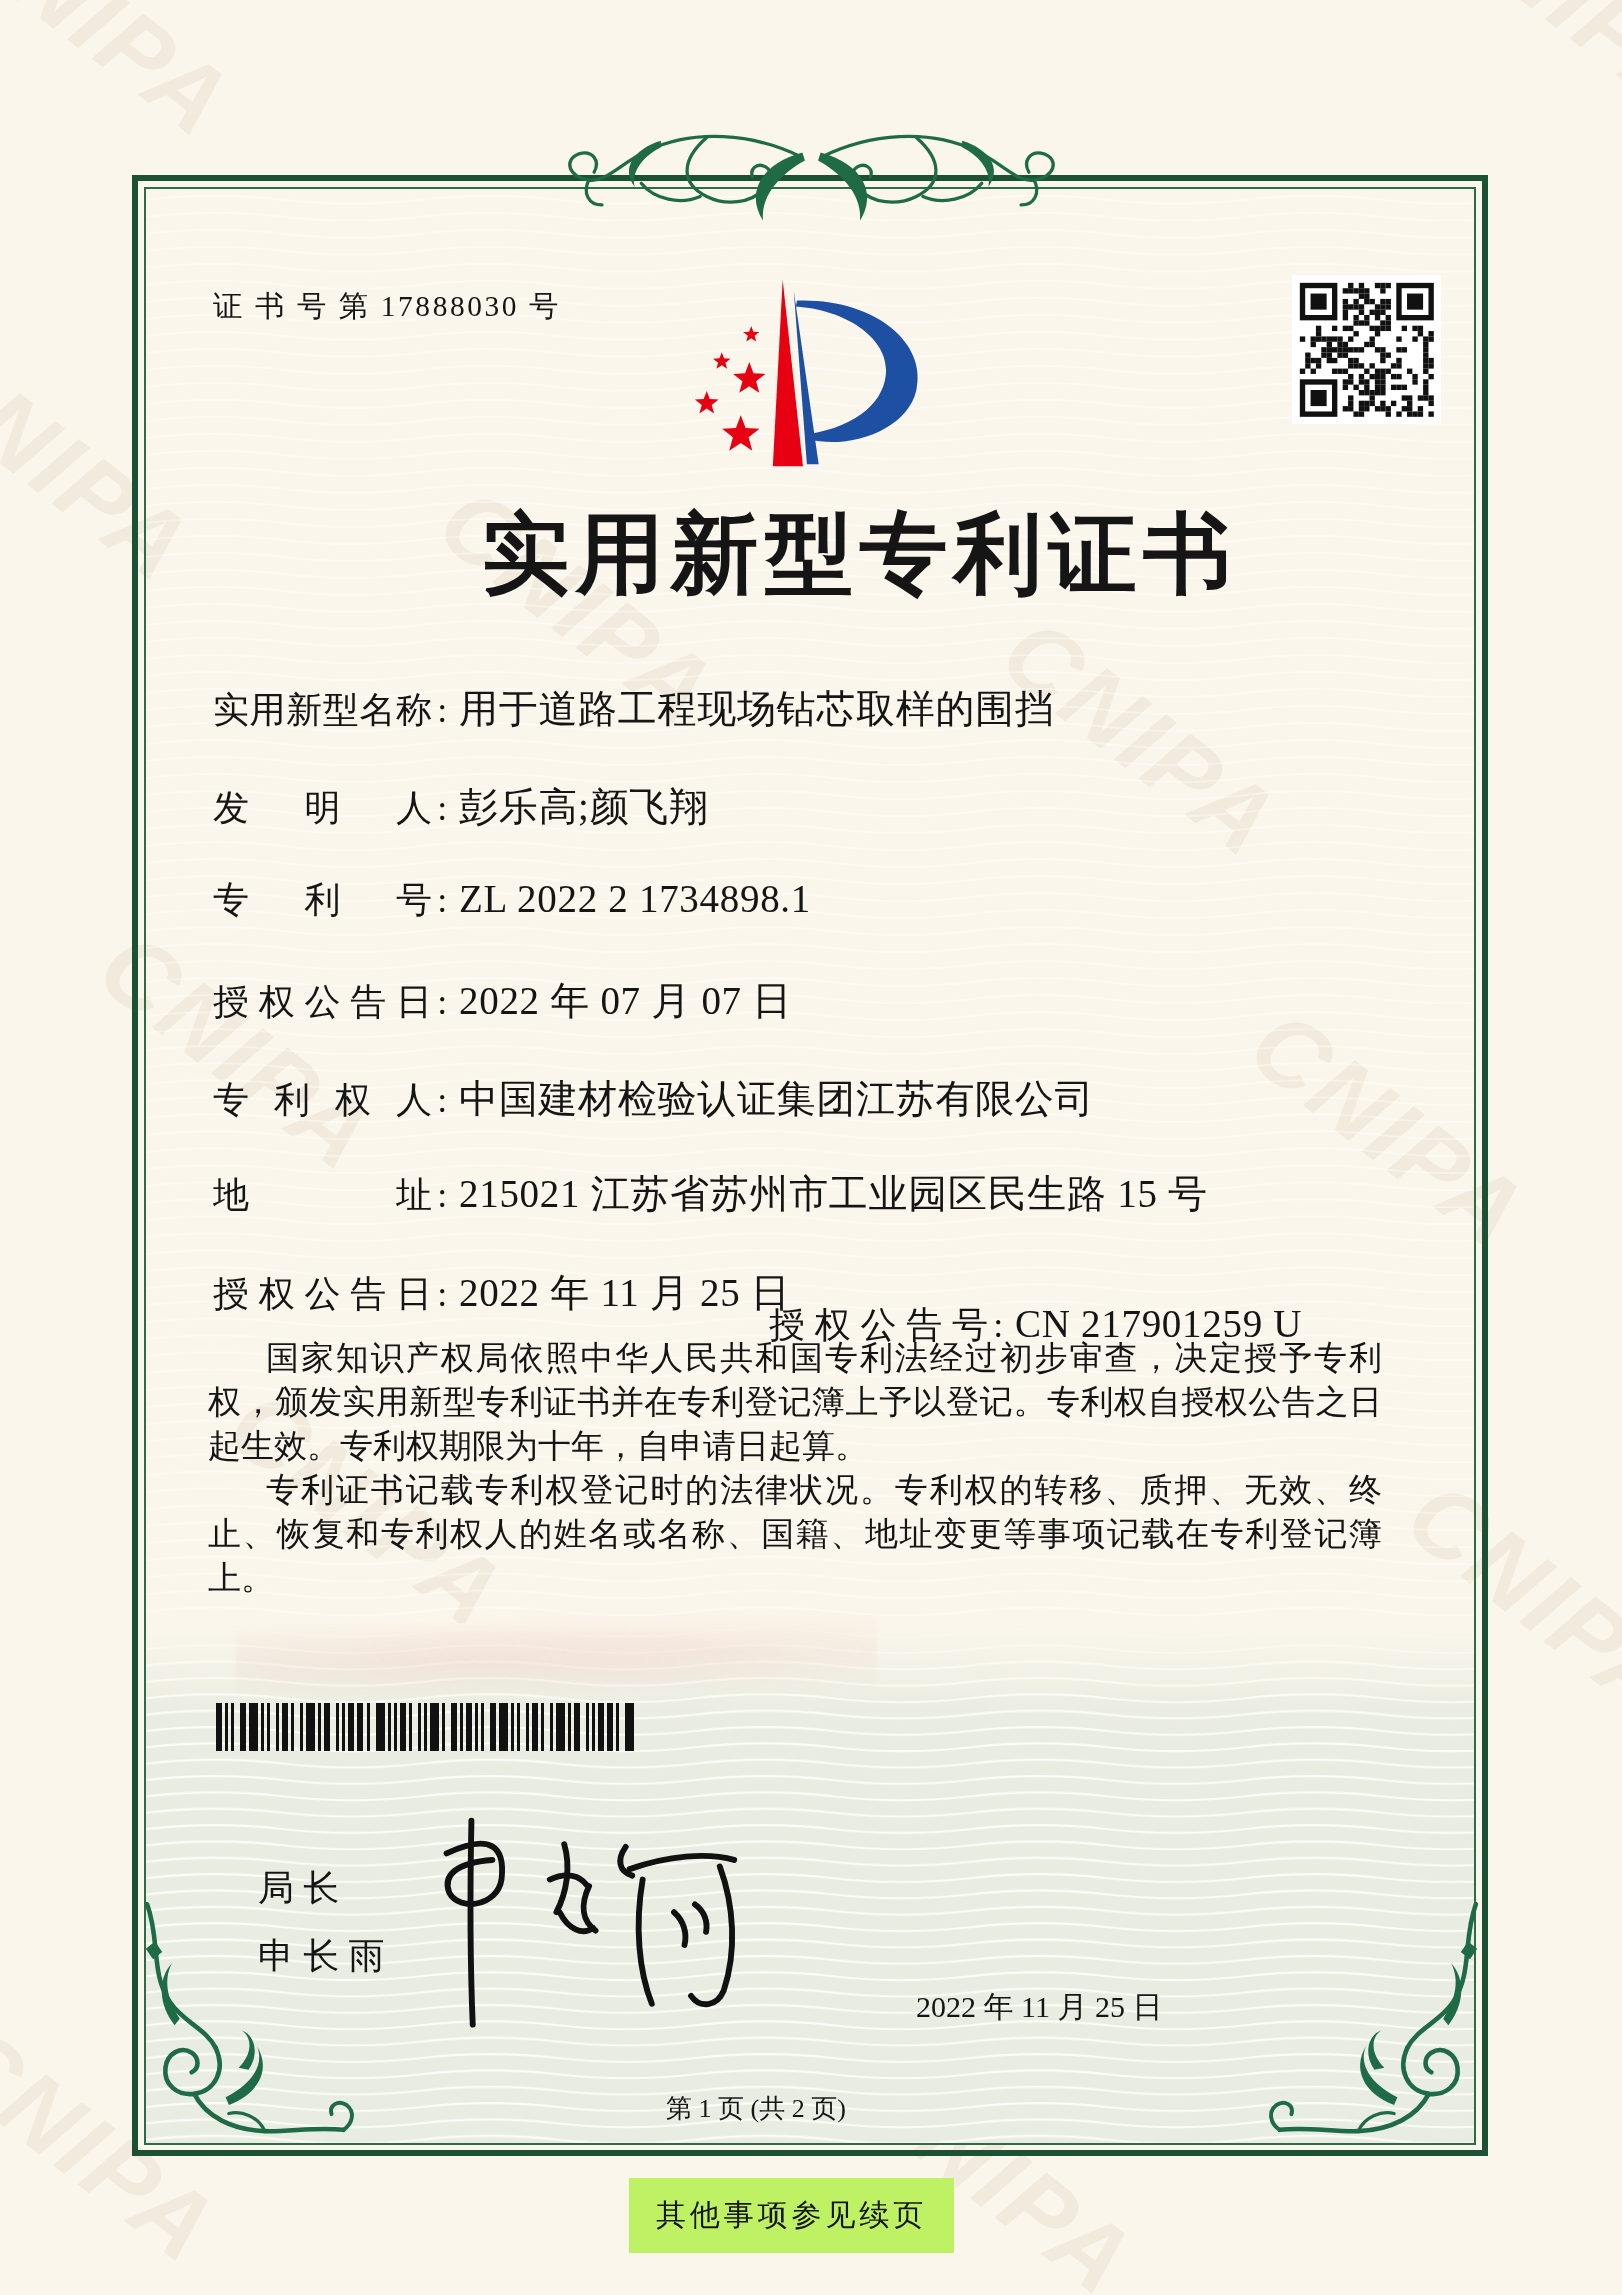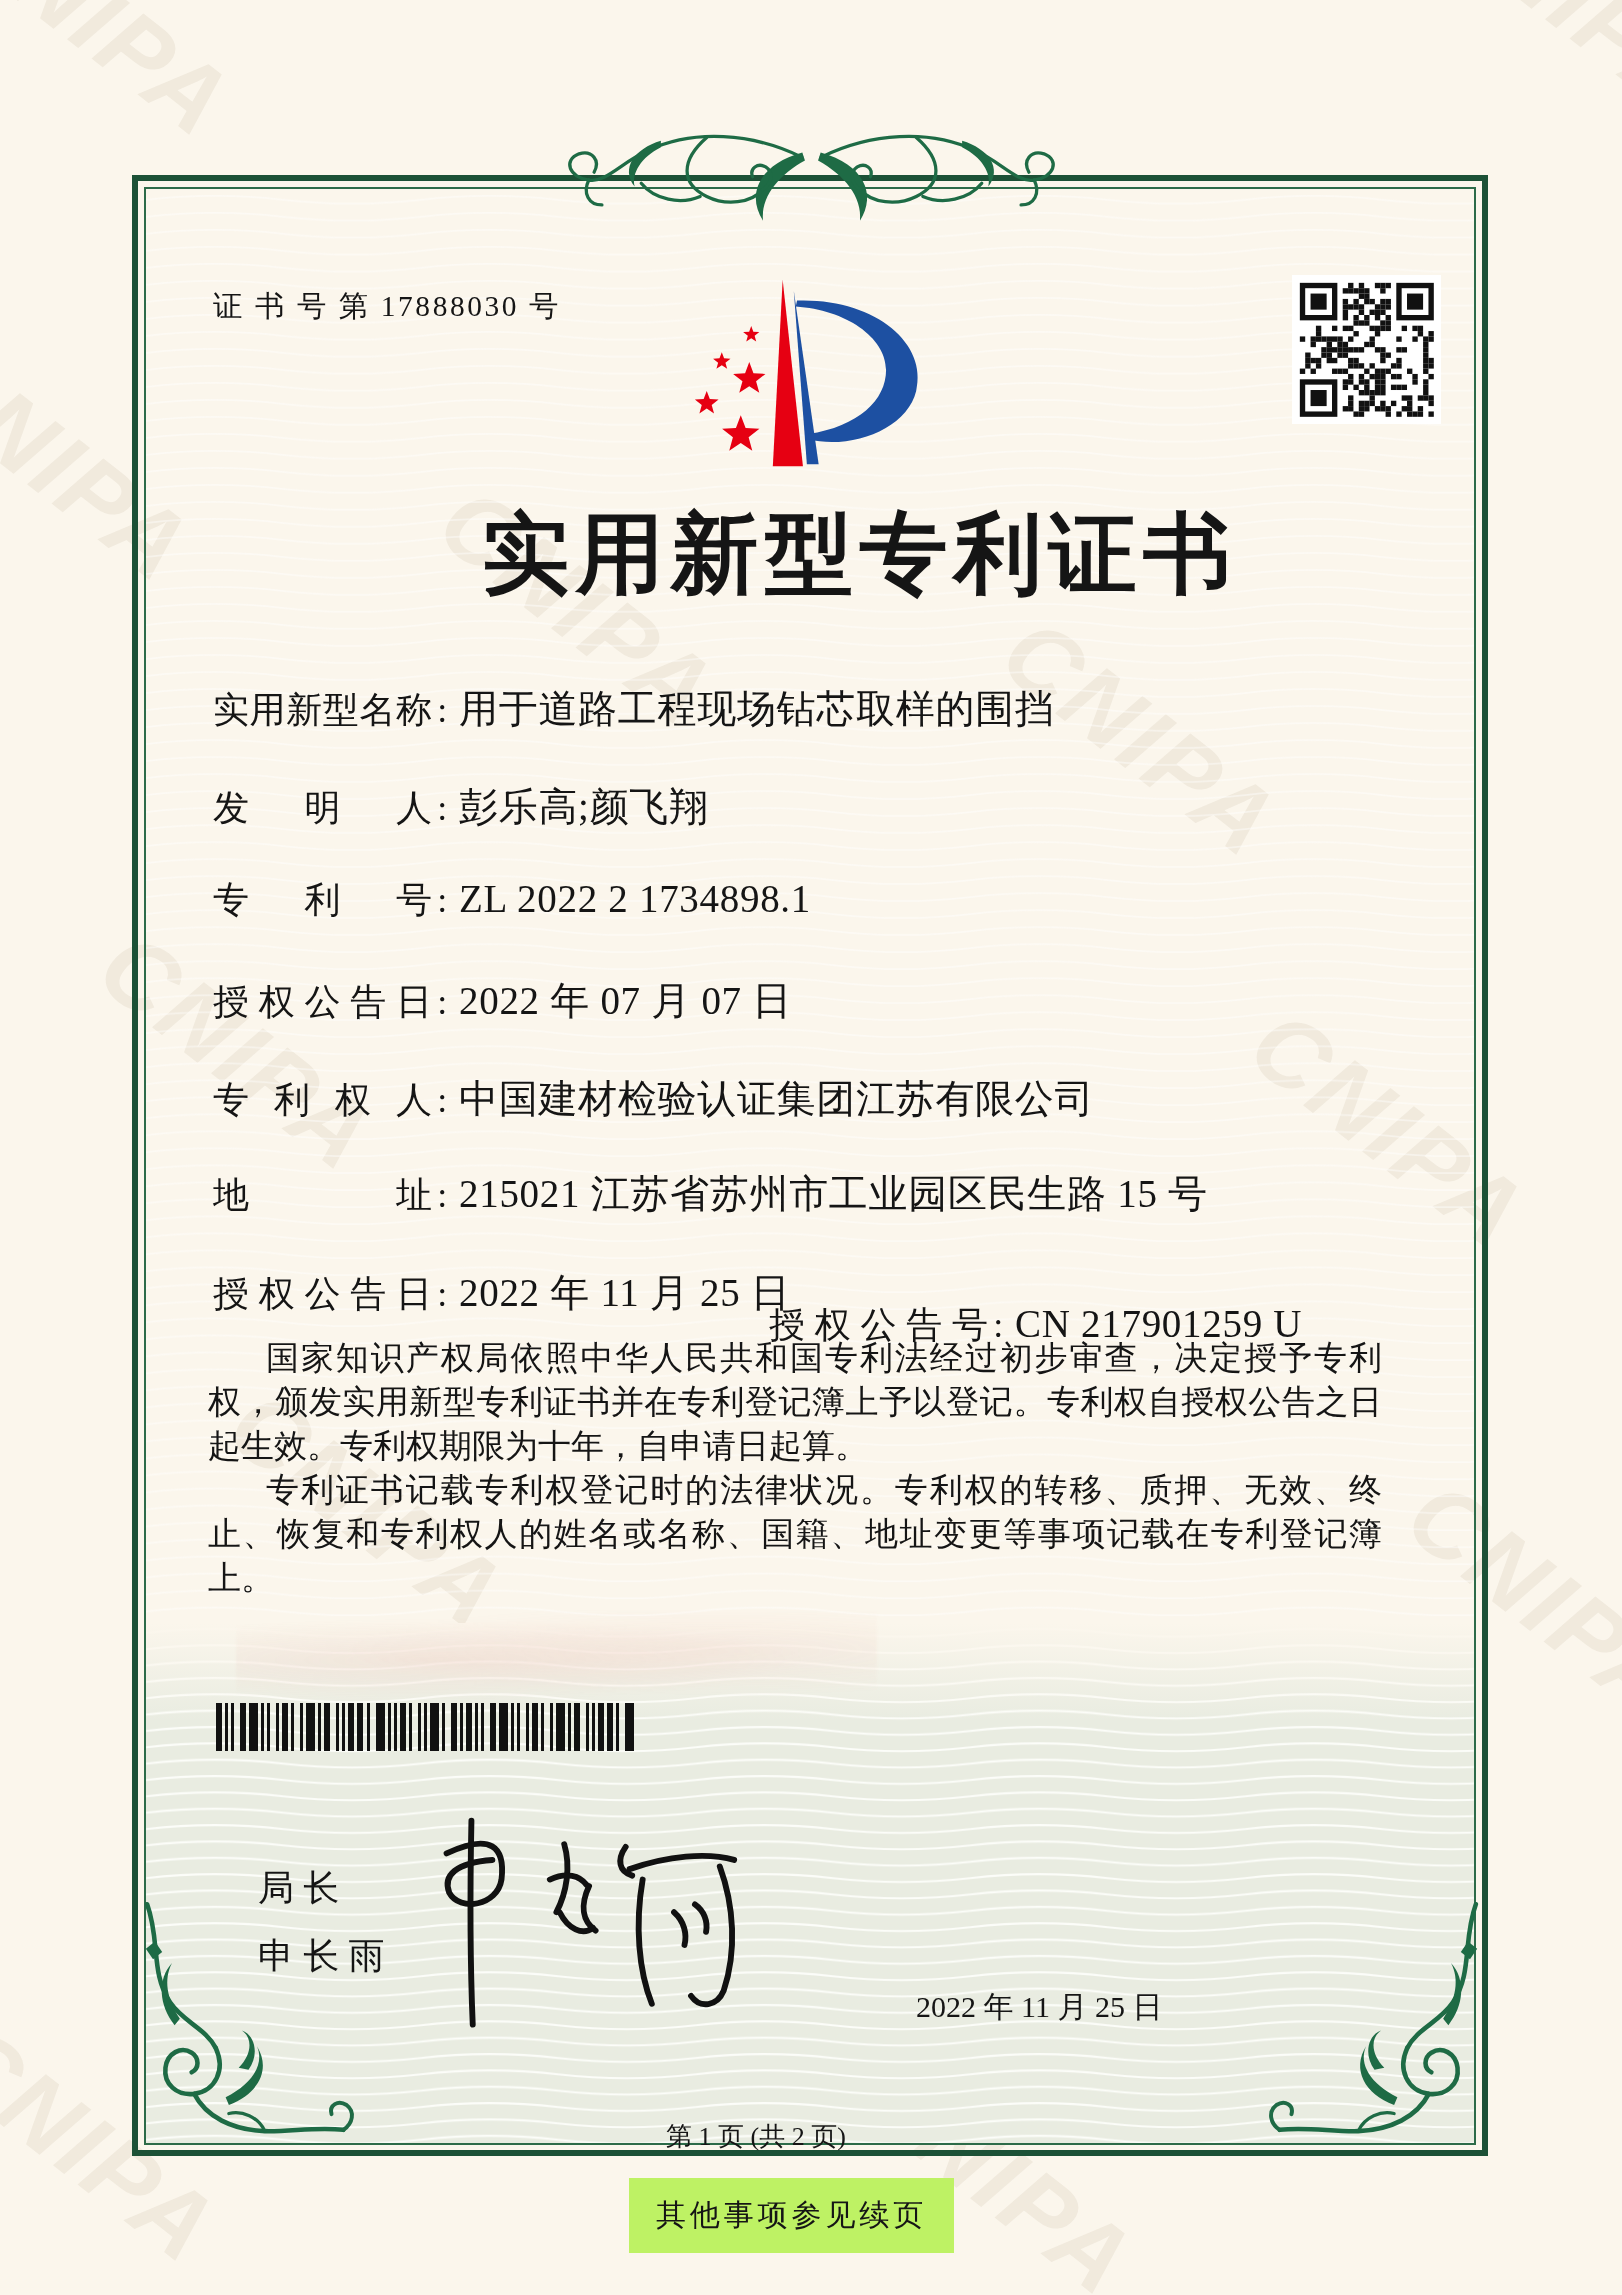--- a/index.html
+++ b/index.html
@@ -31,21 +31,21 @@
   .flabel{display:inline-block;width:219px;font-size:36px;text-align:justify;text-align-last:justify;
           vertical-align:baseline;}
   .fcolon{display:inline-block;margin:0 11.8px 0 5.2px;font-size:36px;}
   .fvalue{font-size:39px;letter-spacing:0.7px;font-family:Liberation Serif, serif;}
   .grant2{position:absolute;left:556px;top:0;margin-top:35px;}
   .paras{left:208px;top:1336px;width:1174px;font-size:33px;line-height:44px;
          text-align:justify;z-index:8;}
   .paras p{margin:0;text-indent:58px;}
   .sig-label{left:258px;font-size:36px;letter-spacing:9.2px;z-index:8;}
   .date{left:916px;top:1987px;font-size:30px;z-index:8;}
-  .pageinfo{left:625px;top:2091px;width:262px;text-align:center;font-size:26px;z-index:8;margin-top:28px;}
+  .pageinfo{left:625px;top:2091px;width:262px;text-align:center;font-size:26px;z-index:8;}
   .contbox{left:629px;top:2178px;width:325px;height:75px;background:#bef264;z-index:8;
            display:flex;align-items:center;justify-content:center;text-align:center;}
   .contbox span{font-size:30px;letter-spacing:3.9px;}
   svg{display:block;}
   .z8{z-index:8;} .z7{z-index:7;}
   .mirror{transform:scaleX(-1);}
 </style>
 </head>
 <body>
 

